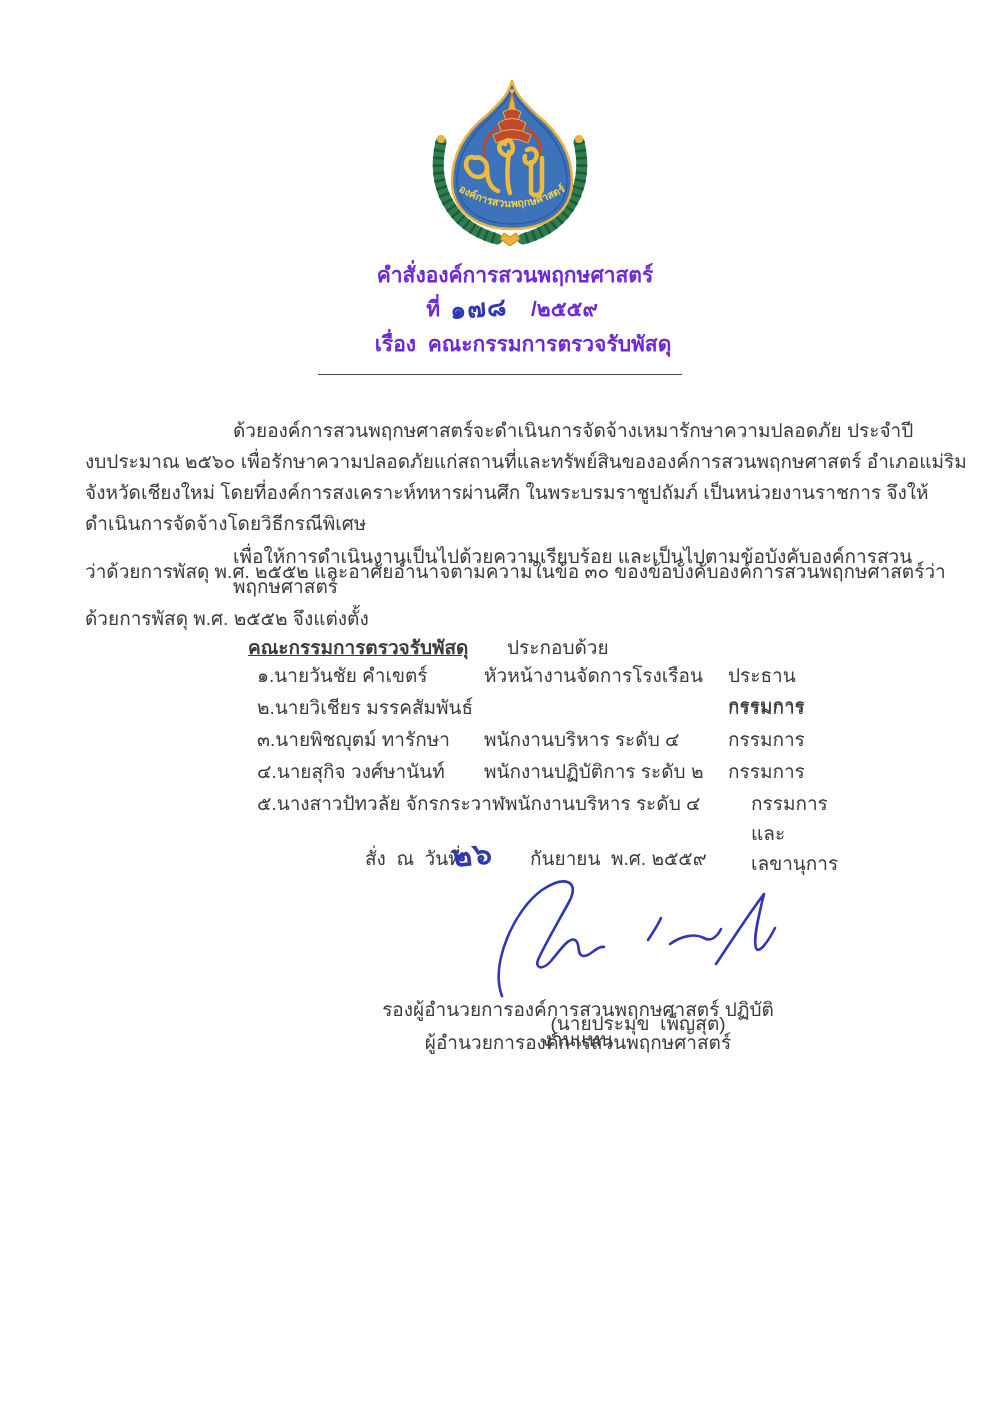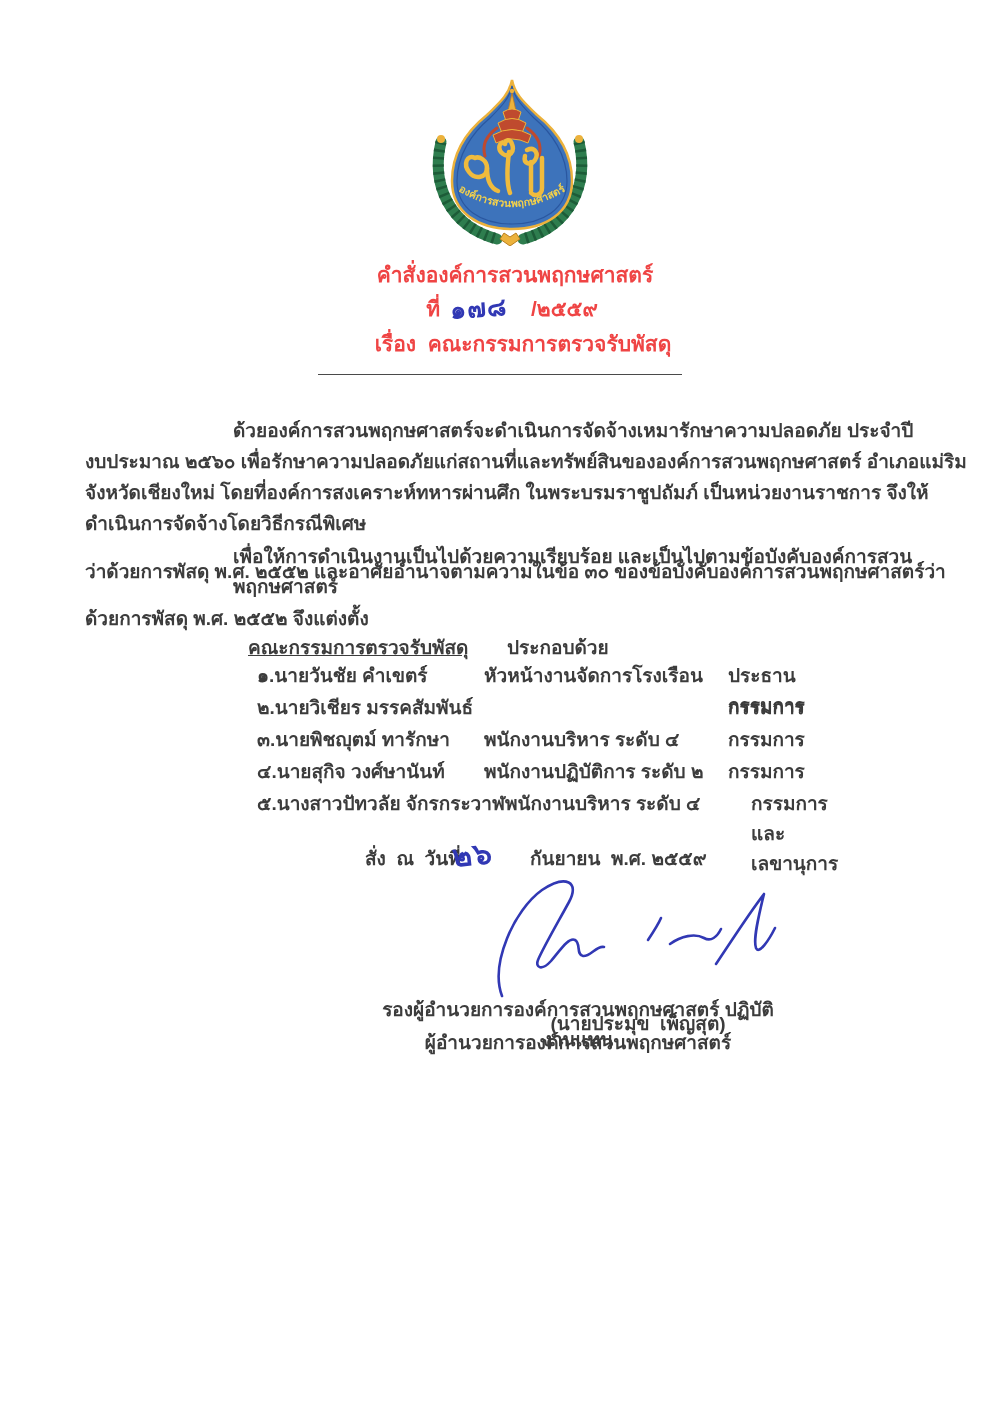--- a/index.html
+++ b/index.html
@@ -5,22 +5,22 @@
   html,body { margin:0; padding:0; background:#888; }
   .page {
     position:relative; width:1000px; height:1414px; margin:0 auto;
     background:#ffffff; overflow:hidden;
     font-family:"Liberation Sans", sans-serif;
     color:#3a3a3a;
   }
   .abs { position:absolute; }
   .pre { white-space:pre; }
   .t-center { transform:translateX(-50%); text-align:center; }
-  .title { font-size:21px; font-weight:bold; color:#ef4444; }
-  .body-line { font-size:19px; color:#3c3c3c;font-weight:bold; }
+  .title { font-size:21px; font-weight:bold; color:#6d28d9; }
+  .body-line { font-size:19px; color:#3c3c3c; }
   .ink { color:#3138b4; }
   .hand { font-weight:bold; letter-spacing:1px; }
   .heading-underline { font-weight:bold; text-decoration:underline; }
   .rule { border-top:1.6px solid #4a4a4a; height:0; }
   .member-row { position:absolute; left:0; top:0; width:847px; height:32px; }
   .member-name { position:absolute; left:257px; }
   .member-pos  { position:absolute; left:484px; }
   .member-role { position:absolute; left:728px; }
 </style>
 </head>

